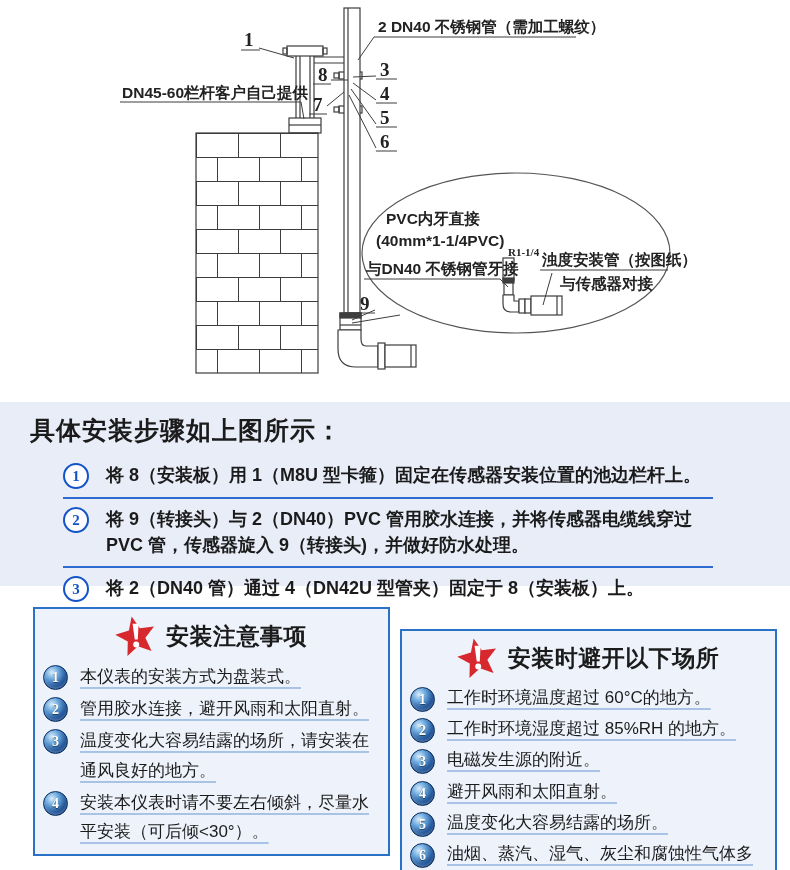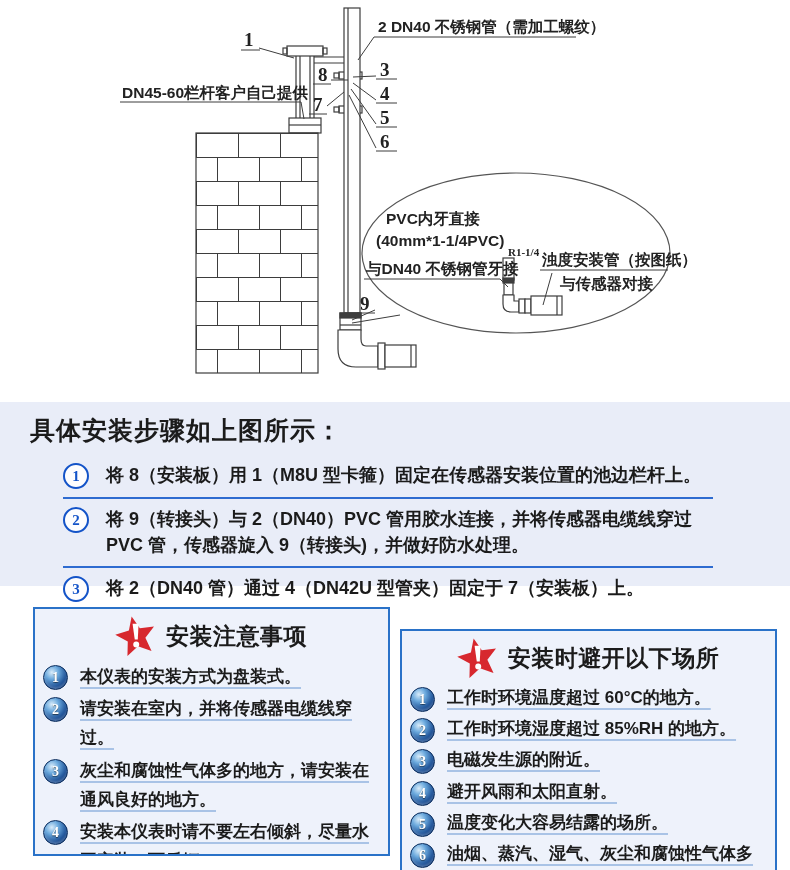--- a/index.html
+++ b/index.html
@@ -41,21 +41,21 @@
   .badge{
     flex:0 0 auto;width:23px;height:23px;margin-top:3px;border-radius:50%;
     border:1px solid #082b5c;
     background:radial-gradient(circle at 34% 28%, #d9ecfa 0%, #6ba9dd 30%, #1c5096 65%, #0a2d66 100%);
     color:#fff;font-weight:700;font-size:14px;line-height:23px;text-align:center;
     font-family:"Liberation Serif",serif;
     text-shadow:0 1px 1px rgba(0,0,0,.55);
     box-shadow:inset 0 -2px 3px rgba(255,255,255,.25);
   }
   .item-text{
-    font-size:17px;font-weight:700;line-height:1.72;
+    font-size:17px;font-weight:400;line-height:1.72;
     text-decoration:underline;text-decoration-color:#a9c3e6;
     text-decoration-thickness:1.5px;text-underline-offset:5px;
   }
   #avoid-box .item-text{line-height:1.66;}
   .star-wrap{flex:0 0 auto;width:44px;height:46px;}
 </style>
 </head>
 <body>
 
 <svg id="diagram" width="790" height="402" viewBox="0 0 790 402">
@@ -176,21 +176,21 @@
         <span class="step-text">将 8（安装板）用 1（M8U 型卡箍）固定在传感器安装位置的池边栏杆上。</span>
       </div>
 
       <div class="step-row">
         <span class="step-num">2</span>
         <span class="step-text">将 9（转接头）与 2（DN40）PVC 管用胶水连接，并将传感器电缆线穿过 PVC 管，传感器旋入 9（转接头)，并做好防水处理。</span>
       </div>
 
       <div class="step-row">
         <span class="step-num">3</span>
-        <span class="step-text">将 2（DN40 管）通过 4（DN42U 型管夹）固定于 7（安装板）上。</span>
+        <span class="step-text">将 2（DN40 管）通过 4（DN42U 型管夹）固定于 8（安装板）上。</span>
       </div>
     </div>
 </div>
 
 <div id="notes-box" class="note-box">
   <div class="box-header">
     <span class="star-wrap">
       <svg width="44" height="46" viewBox="0 0 44 46">
         <g transform="rotate(-12 22 24)">
           <path d="M22 3 L27.6 16.2 L41.8 17.4 L31 26.8 L34.3 40.8 L22 33.4 L9.7 40.8 L13 26.8 L2.2 17.4 L16.4 16.2 Z" fill="#d7282e"></path>
@@ -205,26 +205,26 @@
   </div>
   <div class="box-items">
 
       <div class="box-item">
         <span class="badge">1</span>
         <span class="item-text">本仪表的安装方式为盘装式。</span>
       </div>
 
       <div class="box-item">
         <span class="badge">2</span>
-        <span class="item-text">请安装在室内，并将传感器电缆线穿过。</span>
+        <span class="item-text">管用胶水连接，避开风雨和太阳直射。</span>
       </div>
 
       <div class="box-item">
         <span class="badge">3</span>
-        <span class="item-text">灰尘和腐蚀性气体多的地方，请安装在通风良好的地方。</span>
+        <span class="item-text">温度变化大容易结露的场所，请安装在通风良好的地方。</span>
       </div>
 
       <div class="box-item">
         <span class="badge">4</span>
         <span class="item-text">安装本仪表时请不要左右倾斜，尽量水平安装（可后倾&lt;30°）。</span>
       </div>
     </div>
 </div>
 
 <div id="avoid-box" class="note-box">

